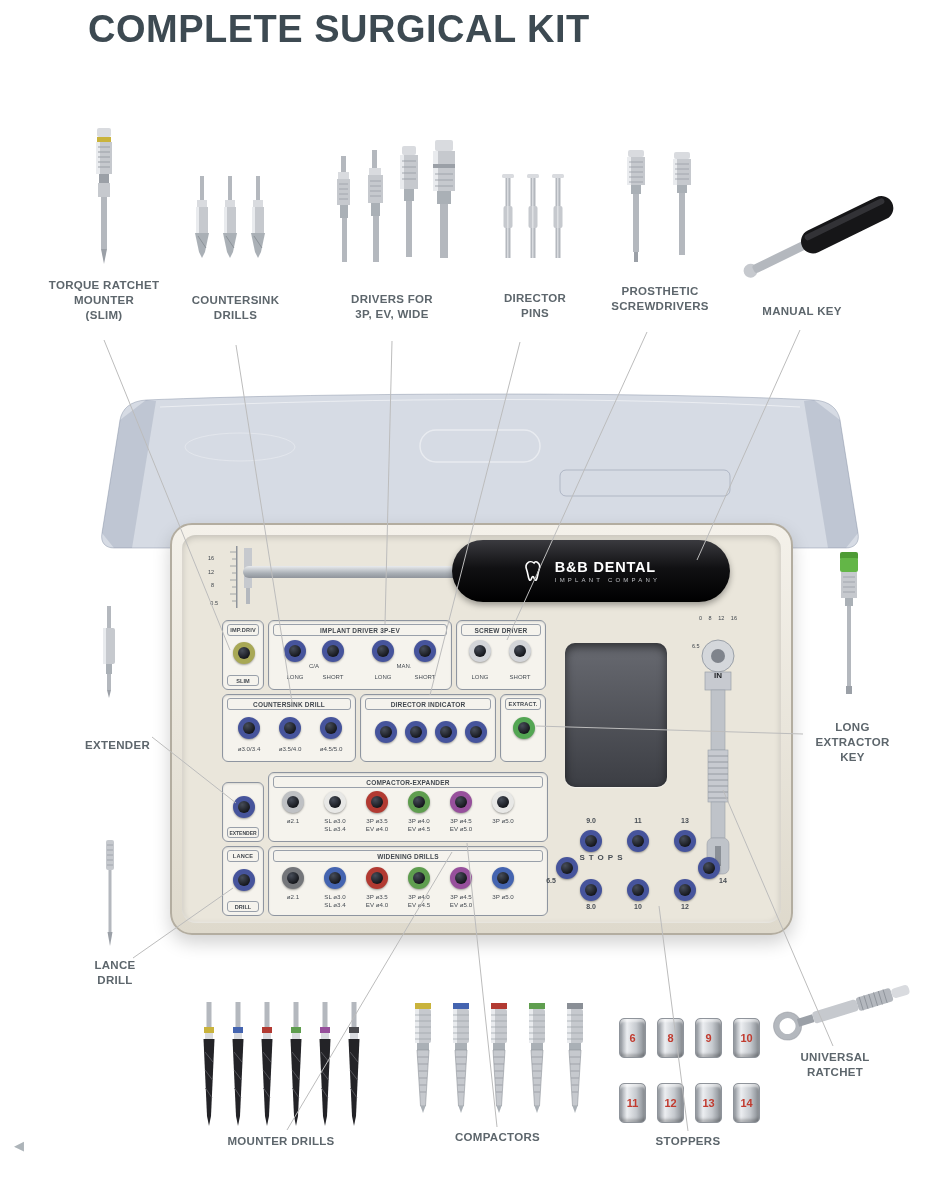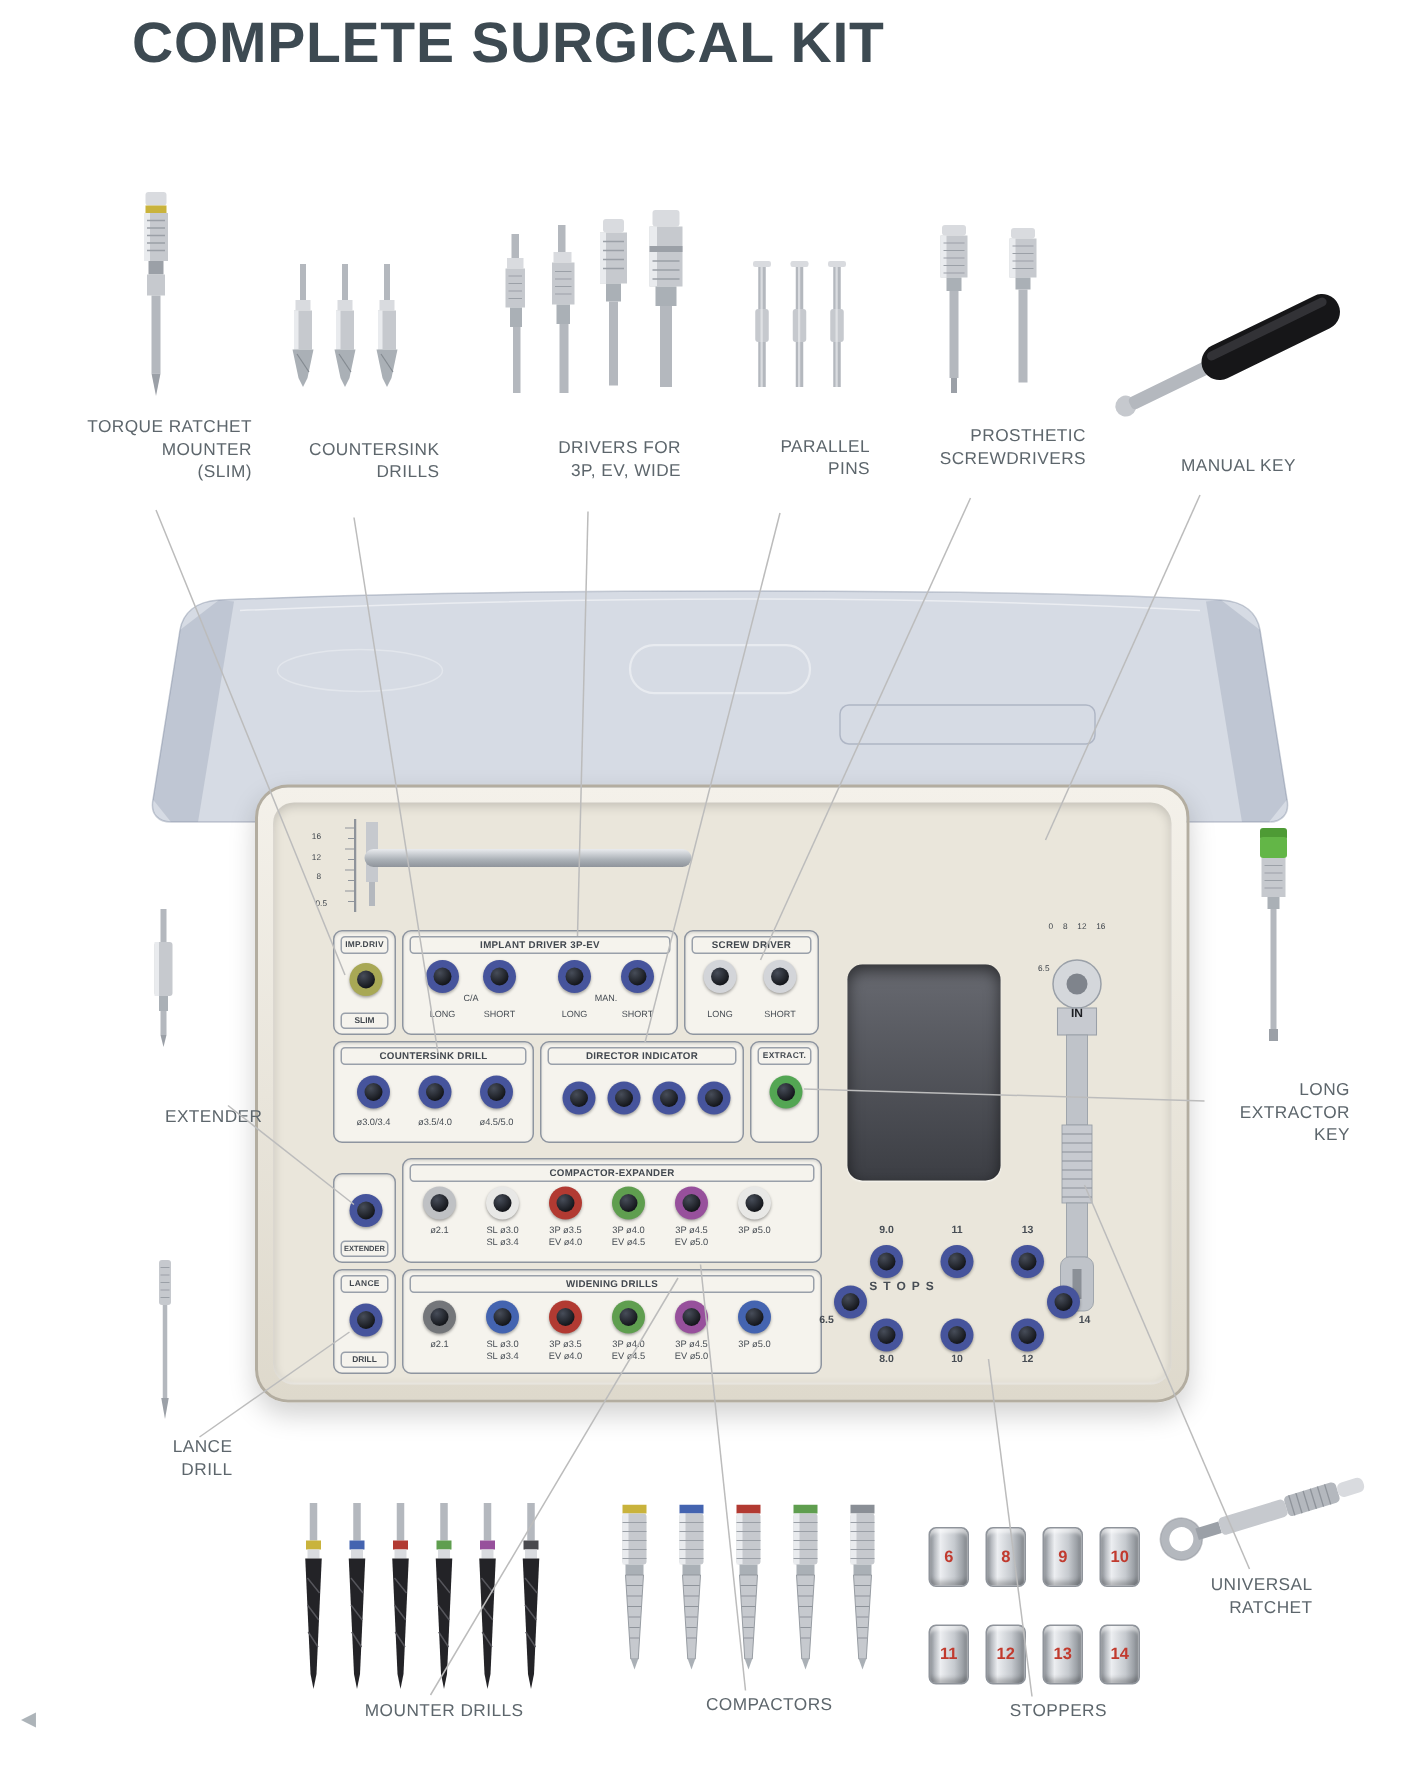--- a/index.html
+++ b/index.html
@@ -1,20 +1,20 @@
 <!DOCTYPE html>
 <html><head>
 <meta charset="utf-8">
 <style>
   * { margin:0; padding:0; box-sizing:border-box; }
   body { background:#fff; font-family:"Liberation Sans", sans-serif; }
   .page { position:relative; width:936px; height:1186px; background:#ffffff; overflow:hidden; }
   .title { position:absolute; left:88px; top:8px; font-size:38px; font-weight:700; letter-spacing:.5px; color:#3d4a52; }
   .subtitle { position:absolute; left:88px; top:58px; font-size:30px; font-weight:400; letter-spacing:.5px; color:#9fa8ae; }
-  .callout-label { position:absolute; font-size:11.5px; font-weight:400; color:#5d666c; line-height:1.3; letter-spacing:.3px; text-align:right; white-space:pre-line; z-index:20; }
+  .callout-label { position:absolute; font-size:11.5px; font-weight:700; color:#5d666c; line-height:1.3; letter-spacing:.3px; text-align:center; white-space:pre-line; z-index:20; }
   .illus { position:absolute; z-index:4; }
   .lines { position:absolute; left:0; top:0; z-index:30; pointer-events:none; }
   .lid { position:absolute; left:90px; top:385px; z-index:1; }
   .tray { position:absolute; left:170px; top:523px; width:623px; height:412px; background:linear-gradient(180deg,#f4f1ea,#ded9cc); border:2px solid #b3ada0; border-radius:22px; box-shadow:0 8px 18px rgba(0,0,0,.18); z-index:2; }
   .tray-inner { position:absolute; left:182px; top:535px; width:599px; height:388px; border-radius:14px; background:#eae6db; box-shadow:inset 0 2px 7px rgba(0,0,0,.18), inset 0 -1px 2px rgba(255,255,255,.55); z-index:3; }
   .rod { position:absolute; left:243px; top:566px; width:218px; height:12px; border-radius:6px; background:linear-gradient(180deg,#e9ebee,#aab0b6 60%,#8f949b); z-index:5; }
   .handle { position:absolute; left:452px; top:540px; width:278px; height:62px; border-radius:31px; background:linear-gradient(180deg,#3a3a3f 0%,#111113 45%,#000 100%); z-index:6; display:flex; align-items:center; justify-content:center; gap:9px; box-shadow:0 3px 6px rgba(0,0,0,.35); }
   .brand-name { color:#fff; font-weight:700; font-size:14.5px; letter-spacing:.8px; }
   .brand-tag { color:#bfc0c4; font-size:6px; letter-spacing:3.2px; margin-top:2px; }
   .recess { position:absolute; left:565px; top:643px; width:102px; height:144px; border-radius:10px; background:linear-gradient(180deg,#686a71,#3c3e44); box-shadow:inset 0 4px 10px rgba(0,0,0,.55), 0 1px 1px rgba(255,255,255,.5); z-index:5; }
@@ -141,21 +141,21 @@
     </g>
   </svg>
 
   <div class="callout-label" style="left:40px; top:278px; width:128px;">TORQUE RATCHET
 MOUNTER
 (SLIM)</div>
   <div class="callout-label" style="left:178px; top:293px; width:115px;">COUNTERSINK
 DRILLS</div>
   <div class="callout-label" style="left:330px; top:292px; width:124px;">DRIVERS FOR
 3P, EV, WIDE</div>
-  <div class="callout-label" style="left:490px; top:291px; width:90px;">PARALLEL
+  <div class="callout-label" style="left:490px; top:291px; width:90px;">DIRECTOR
 PINS</div>
   <div class="callout-label" style="left:596px; top:284px; width:128px;">PROSTHETIC
 SCREWDRIVERS</div>
   <div class="callout-label" style="left:740px; top:304px; width:124px;">MANUAL KEY</div>
 
   <svg class="lid" width="780" height="170">
     <path d="M56,15 C250,7 570,7 724,15 C740,16 748,24 750,35 L768,148 C770,158 764,163 756,163 L24,163 C16,163 10,158 12,148 L30,35 C32,24 40,16 56,15 Z" fill="rgba(170,180,198,.48)" stroke="rgba(120,132,155,.4)"></path>
     <path d="M56,15 L66,16 42,163 24,163 12,148 30,35 Z" fill="rgba(125,137,160,.25)"></path>
     <path d="M724,15 L714,16 738,163 756,163 768,148 750,35 Z" fill="rgba(125,137,160,.25)"></path>
     <path d="M70,22 C300,12 520,12 710,22" stroke="rgba(255,255,255,.5)" fill="none"></path>
@@ -175,20 +175,29 @@
     <rect x="28" y="4" width="8" height="40" fill="#c6c9ce"></rect>
     <rect x="30" y="44" width="4" height="16" fill="#b4b8be"></rect>
   </svg>
   <span class="tiny" style="left:196px; top:552px; width:18px; text-align:right; line-height:13.5px;">16
 12
 8</span>
   <span class="tiny" style="left:200px; top:600px; width:18px; text-align:right;">0.5</span>
 
   <div class="rod"></div>
 
+  <div class="handle">
+    <svg width="24" height="24" viewBox="0 0 24 24">
+      <path d="M12 4c-1.8-1.6-4.6-1.8-6.3-.2C3.9 5.4 3.6 7.8 4.5 10.2c.8 2.2 1.3 4.5 1.7 6.8.3 1.7.8 4.3 2 4.3 1.5 0 1-3.6 2.6-3.7 1.6-.1 1.2 3.7 2.7 3.7 1.2 0 1.7-2.6 2-4.3.4-2.3.9-4.6 1.7-6.8.9-2.4.6-4.8-1.2-6.4C14.3 2.2 13 2.4 12 4z" fill="none" stroke="#ffffff" stroke-width="1.6"></path>
+    </svg>
+    <div>
+      <div class="brand-name">B&amp;B DENTAL</div>
+      <div class="brand-tag">IMPLANT COMPANY</div>
+    </div>
+  </div>
 
   <div class="recess"></div>
 
   <svg class="illus" style="left:695px; top:632px; z-index:6;" width="46" height="250">
     <circle cx="23" cy="24" r="16" fill="#d4d7db" stroke="#9aa0a8"></circle>
     <circle cx="23" cy="24" r="7" fill="#7f848c"></circle>
     <rect x="10" y="40" width="26" height="18" fill="#c7cad0" stroke="#9aa0a8" stroke-width=".7"></rect>
     <rect x="16" y="58" width="14" height="60" fill="#bfc3c9" stroke="#9aa0a8" stroke-width=".6"></rect>
     <rect x="13" y="118" width="20" height="52" fill="#c7cad0" stroke="#9aa0a8" stroke-width=".6"></rect>
     <path d="M13 124h20M13 130h20M13 136h20M13 142h20M13 148h20M13 154h20M13 160h20M13 166h20" stroke="#8b9097" stroke-width=".8"></path>

